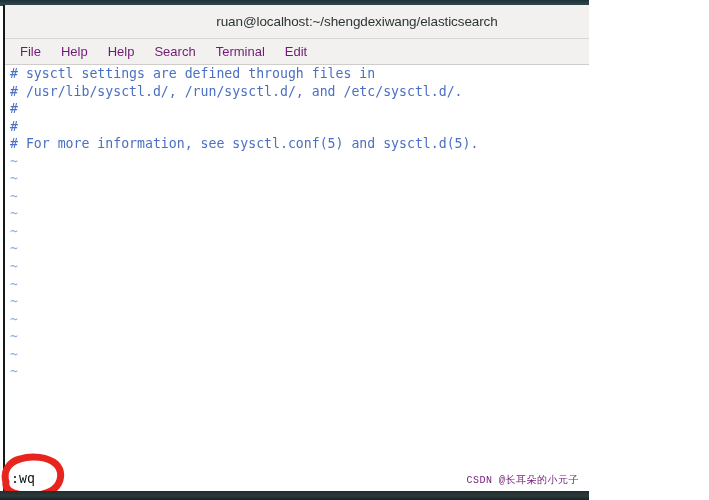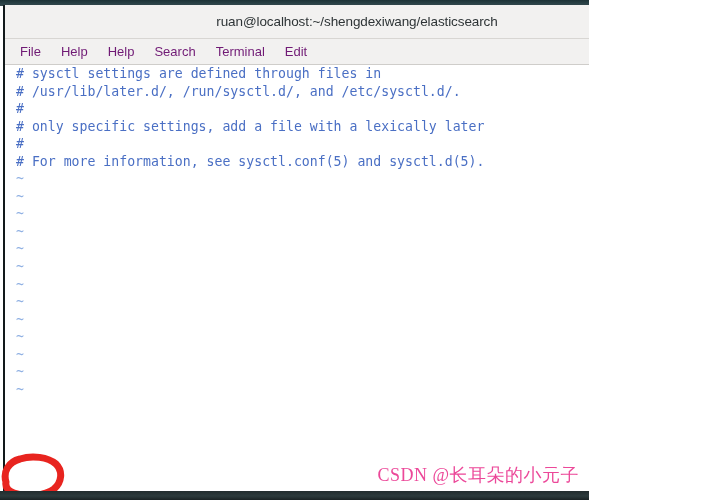--- a/index.html
+++ b/index.html
@@ -133,21 +133,21 @@
     overflow: hidden;
     padding: 0;
   }
   .term-line {
     font-family: "DejaVu Sans Mono", "Liberation Mono", monospace;
     font-size: 13.2px;
     line-height: 17.55px;
     height: 17.55px;
     color: #4a6fc4;
     white-space: pre;
-    padding-left: 11px;
+    padding-left: 5px;
     letter-spacing: 0px;
   }
   .tilde {
     color: #8fb0e3;
   }
 
   .statusline {
     position: absolute;
     left: 0;
     bottom: 0;
@@ -172,23 +172,23 @@
     width: 72px;
     height: 46px;
     pointer-events: none;
   }
 
   
   .watermark {
     position: absolute;
     right: 10px;
     bottom: 13px;
-    font-family: Liberation Serif, serif;
-    font-size: 18px;
-    color: #ec4899;
+    font-family: Liberation Mono, monospace;
+    font-size: 10px;
+    color: #701a75;
     white-space: nowrap;
     letter-spacing: 0.5px;
   }
 </style>
 </head>
 <body>
 
 <div id="screen">
 
   <div class="desktop-strip-top"></div>
@@ -215,39 +215,41 @@
       <div class="menu-item">Help</div>
       <div class="menu-item">Help</div>
       <div class="menu-item">Search</div>
       <div class="menu-item">Terminal</div>
       <div class="menu-item">Edit</div>
     </div>
 
     <div class="term">
       <div id="term-lines">
           <div class="term-line"># sysctl settings are defined through files in</div>
-          <div class="term-line"># /usr/lib/later.d/, /run/sysctl.d/, and /etc/sysctl.d/.</div>
+          <div class="term-line"># /usr/lib/sysctl.d/, /run/sysctl.d/, and /etc/sysctl.d/.</div>
           <div class="term-line">#</div>
-          <div class="term-line"># only specific settings, add a file with a lexically later</div>
           <div class="term-line">#</div>
           <div class="term-line"># For more information, see sysctl.conf(5) and sysctl.d(5).</div>
           <div class="term-line tilde">~</div>
           <div class="term-line tilde">~</div>
           <div class="term-line tilde">~</div>
           <div class="term-line tilde">~</div>
           <div class="term-line tilde">~</div>
           <div class="term-line tilde">~</div>
           <div class="term-line tilde">~</div>
           <div class="term-line tilde">~</div>
           <div class="term-line tilde">~</div>
           <div class="term-line tilde">~</div>
           <div class="term-line tilde">~</div>
           <div class="term-line tilde">~</div>
           <div class="term-line tilde">~</div>
         </div>
+      <div class="statusline">
+        <span class="status-cmd">:wq</span>
+      </div>
     </div>
 
   </div>
 
   <svg class="annotation" viewBox="0 0 72 46" xmlns="http://www.w3.org/2000/svg">
     <path d="M 6 30 C 3 20, 8 10, 20 7 C 32 3, 48 5, 56 12 C 63 19, 62 30, 54 37 C 45 44, 26 45, 14 41 C 8 39, 5 35, 6 30 Z" fill="none" stroke="#e8241f" stroke-width="7" stroke-linecap="round" stroke-linejoin="round"></path>
   </svg>
 
   <div class="watermark">CSDN @长耳朵的小元子</div>
 

